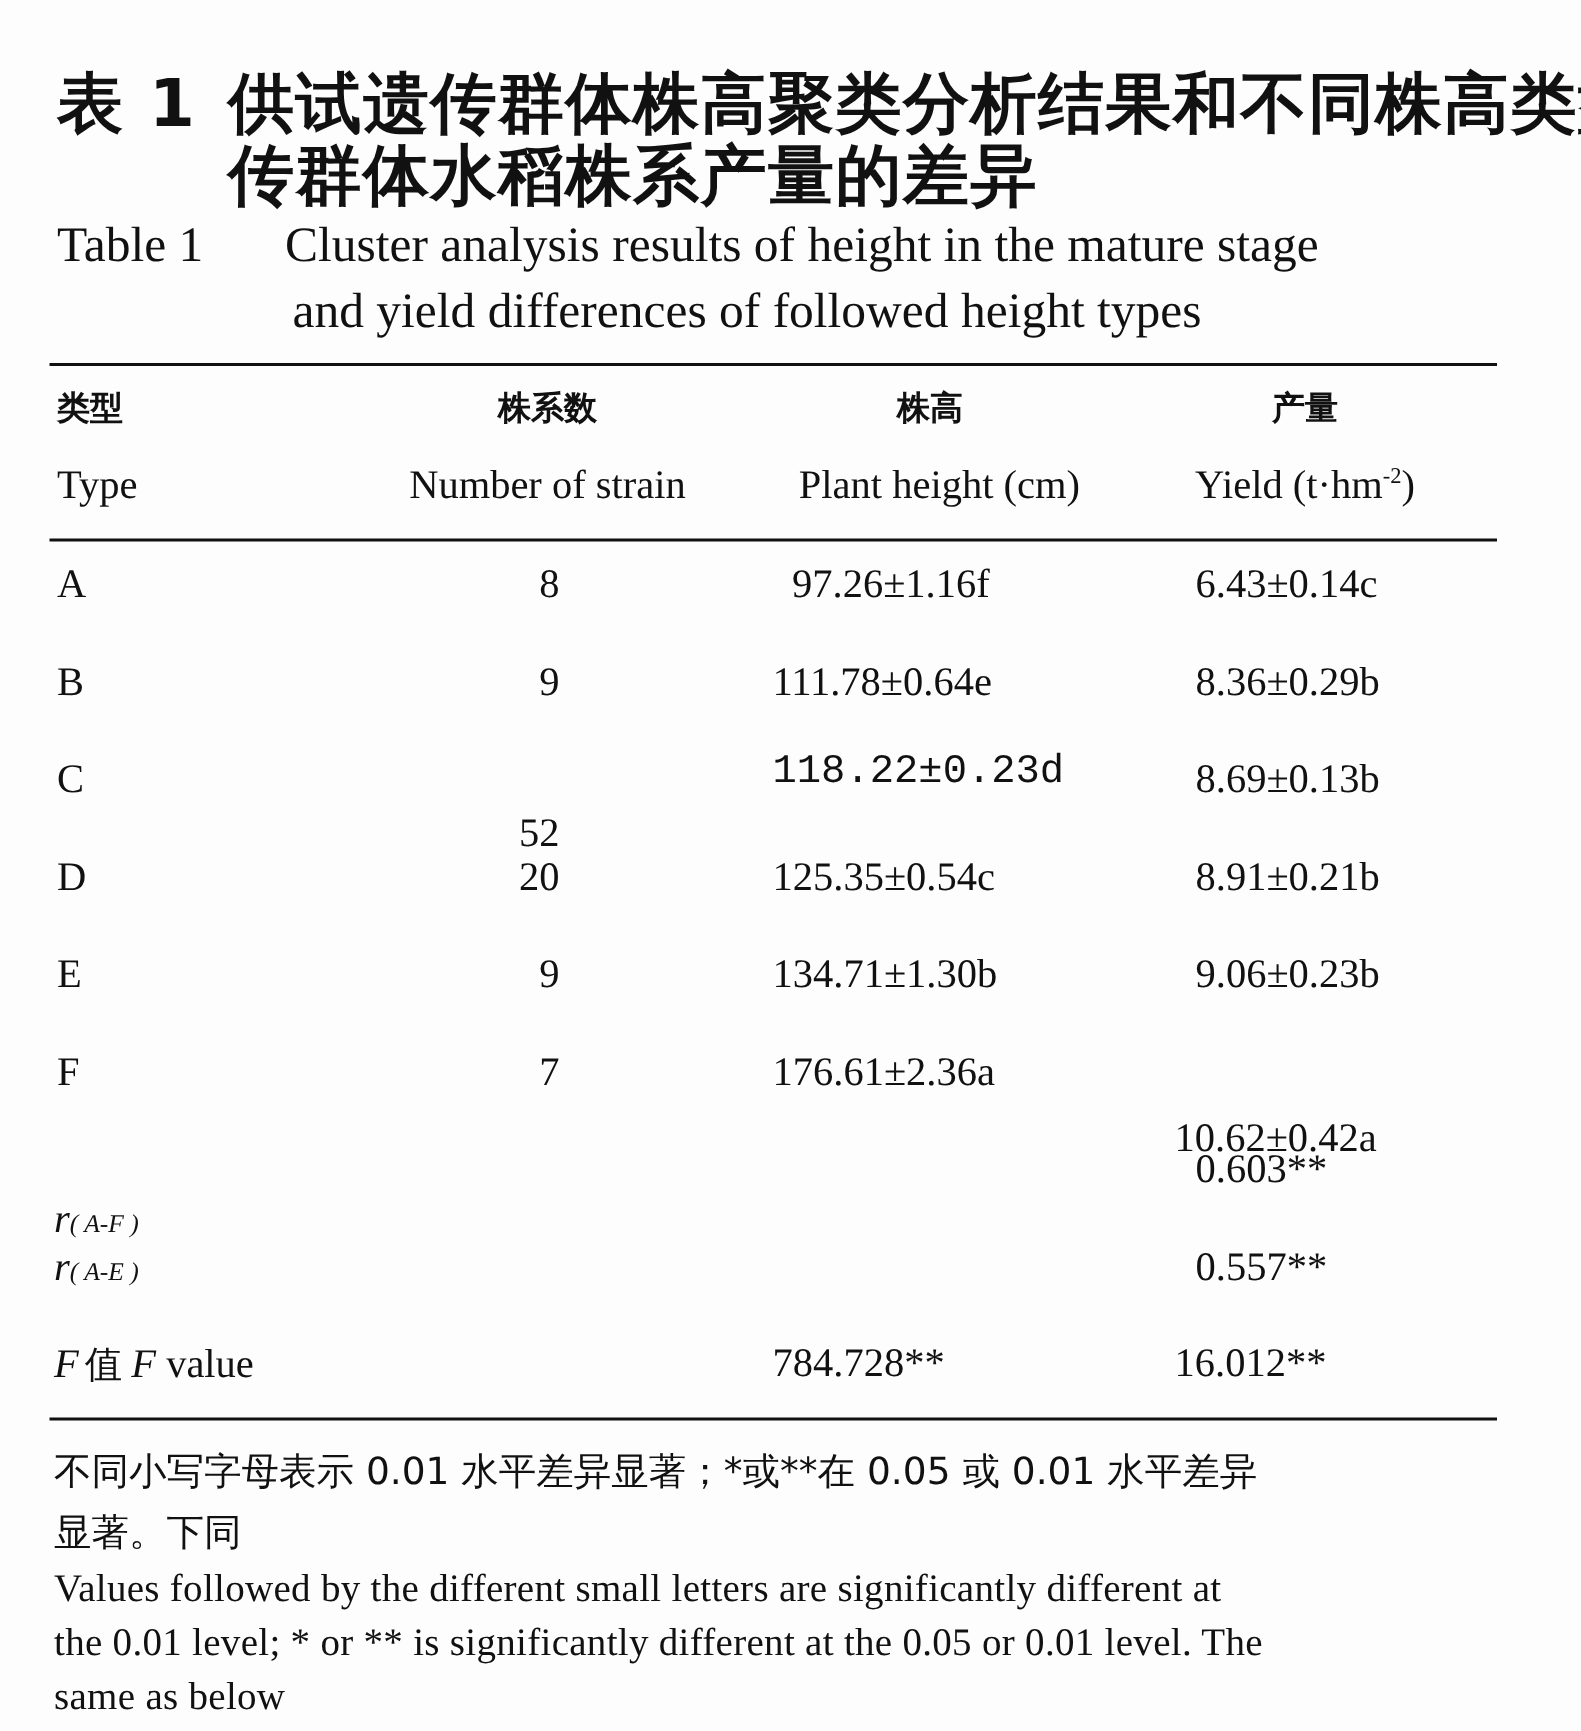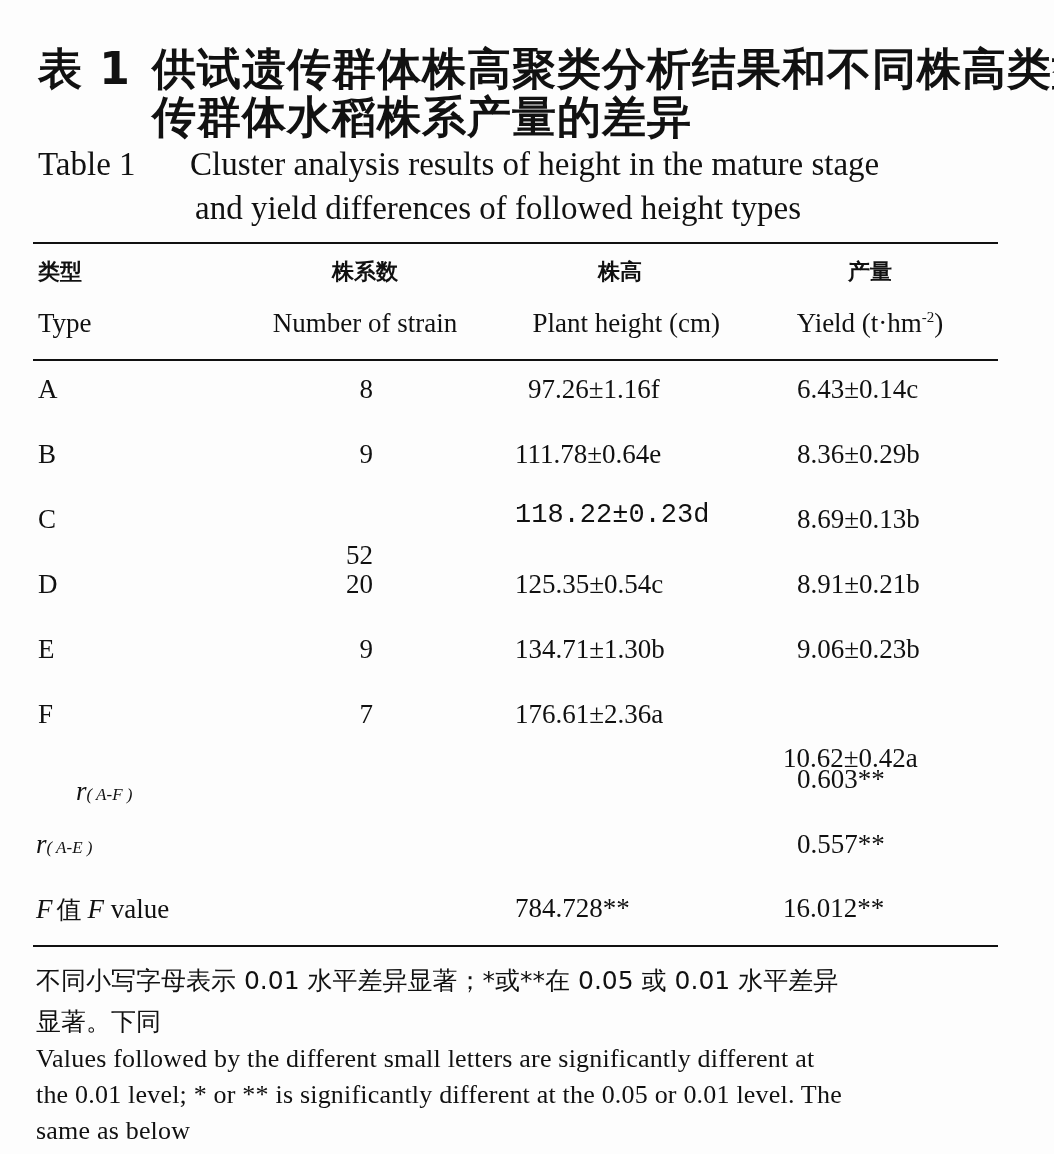--- a/index.html
+++ b/index.html
@@ -80,21 +80,21 @@
   <div class="abs cell" style="left:797px; top:634px;">9.06±0.23b</div>
 </div>
 <div>
   <div class="abs cell" style="left:38px; top:699px;">F</div>
   <div class="abs cell" style="left:250px; width:123px; text-align:right; top:699px;">7</div>
   <div class="abs cell" style="left:515px; top:699px;">176.61±2.36a</div>
   <div class="abs cell" style="left:783px; top:699px;margin-top:44px;">10.62±0.42a</div>
 </div>
 
 <div>
-  <div class="abs cell" style="left:36px; top:776px;margin-left:40px;"><i>r</i><i class="sub">( A-F )</i></div>
+  <div class="abs cell" style="left:36px; top:797px;"><i>r</i><i class="sub">( A-F )</i></div>
   <div class="abs cell" style="left:797px; top:764px;">0.603**</div>
 </div>
 <div>
   <div class="abs cell" style="left:36px; top:829px;"><i>r</i><i class="sub">( A-E )</i></div>
   <div class="abs cell" style="left:797px; top:829px;">0.557**</div>
 </div>
 <div>
   <div class="abs cell" style="left:36px; top:893px;"><i>F</i><span class="cn" style="font-size:25px; margin:0 6px 0 4px;">值</span><i>F</i> <span>value</span></div>
   <div class="abs cell" style="left:515px; top:893px;">784.728**</div>
   <div class="abs cell" style="left:783px; top:893px;">16.012**</div>

